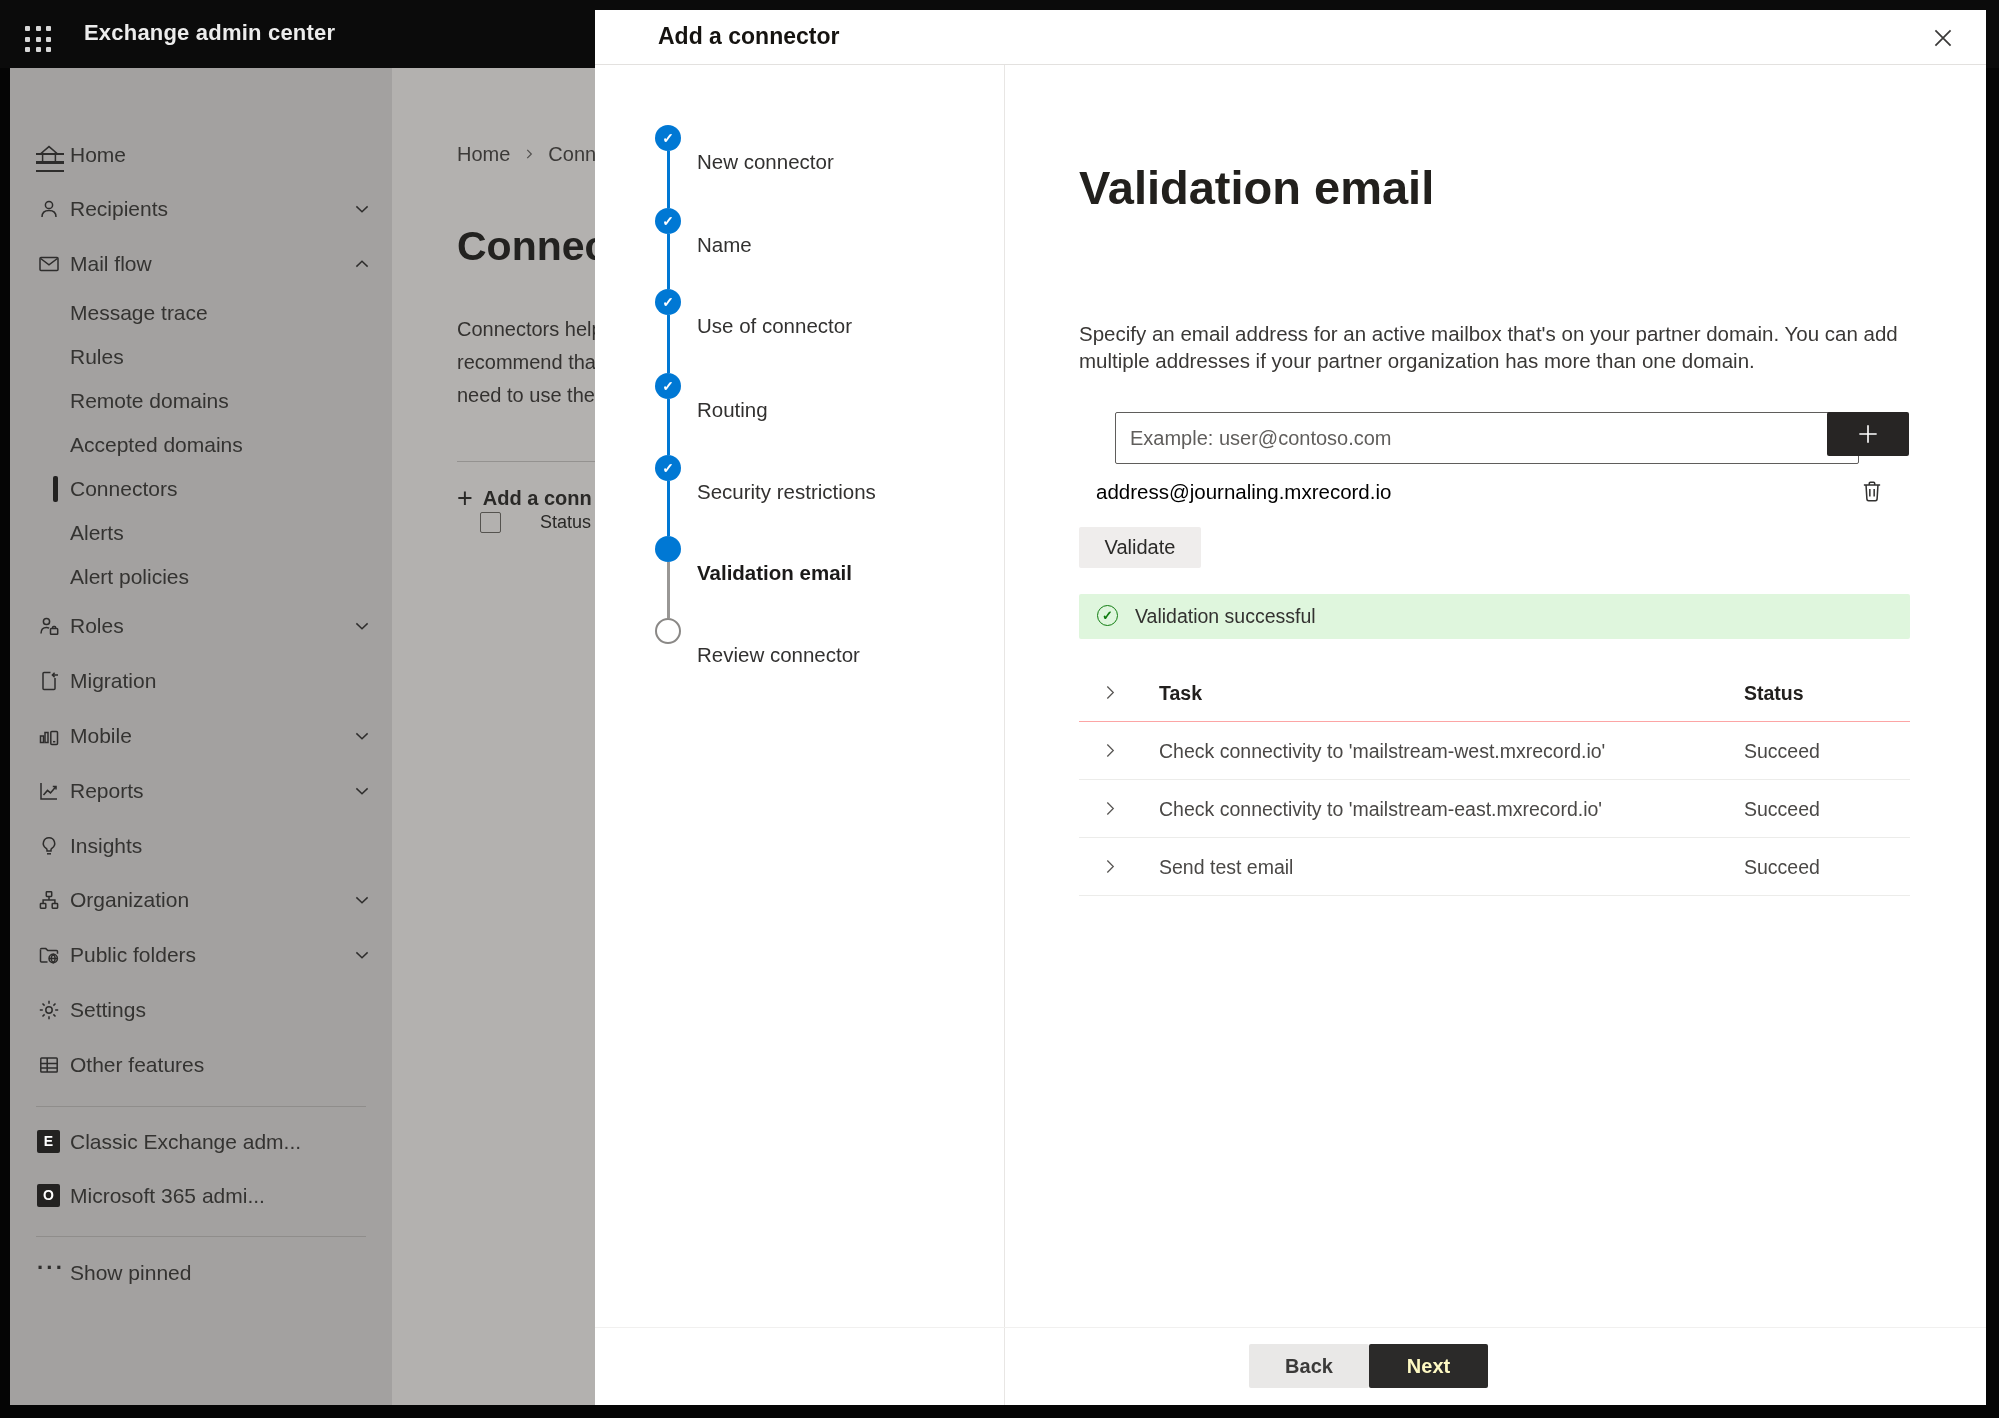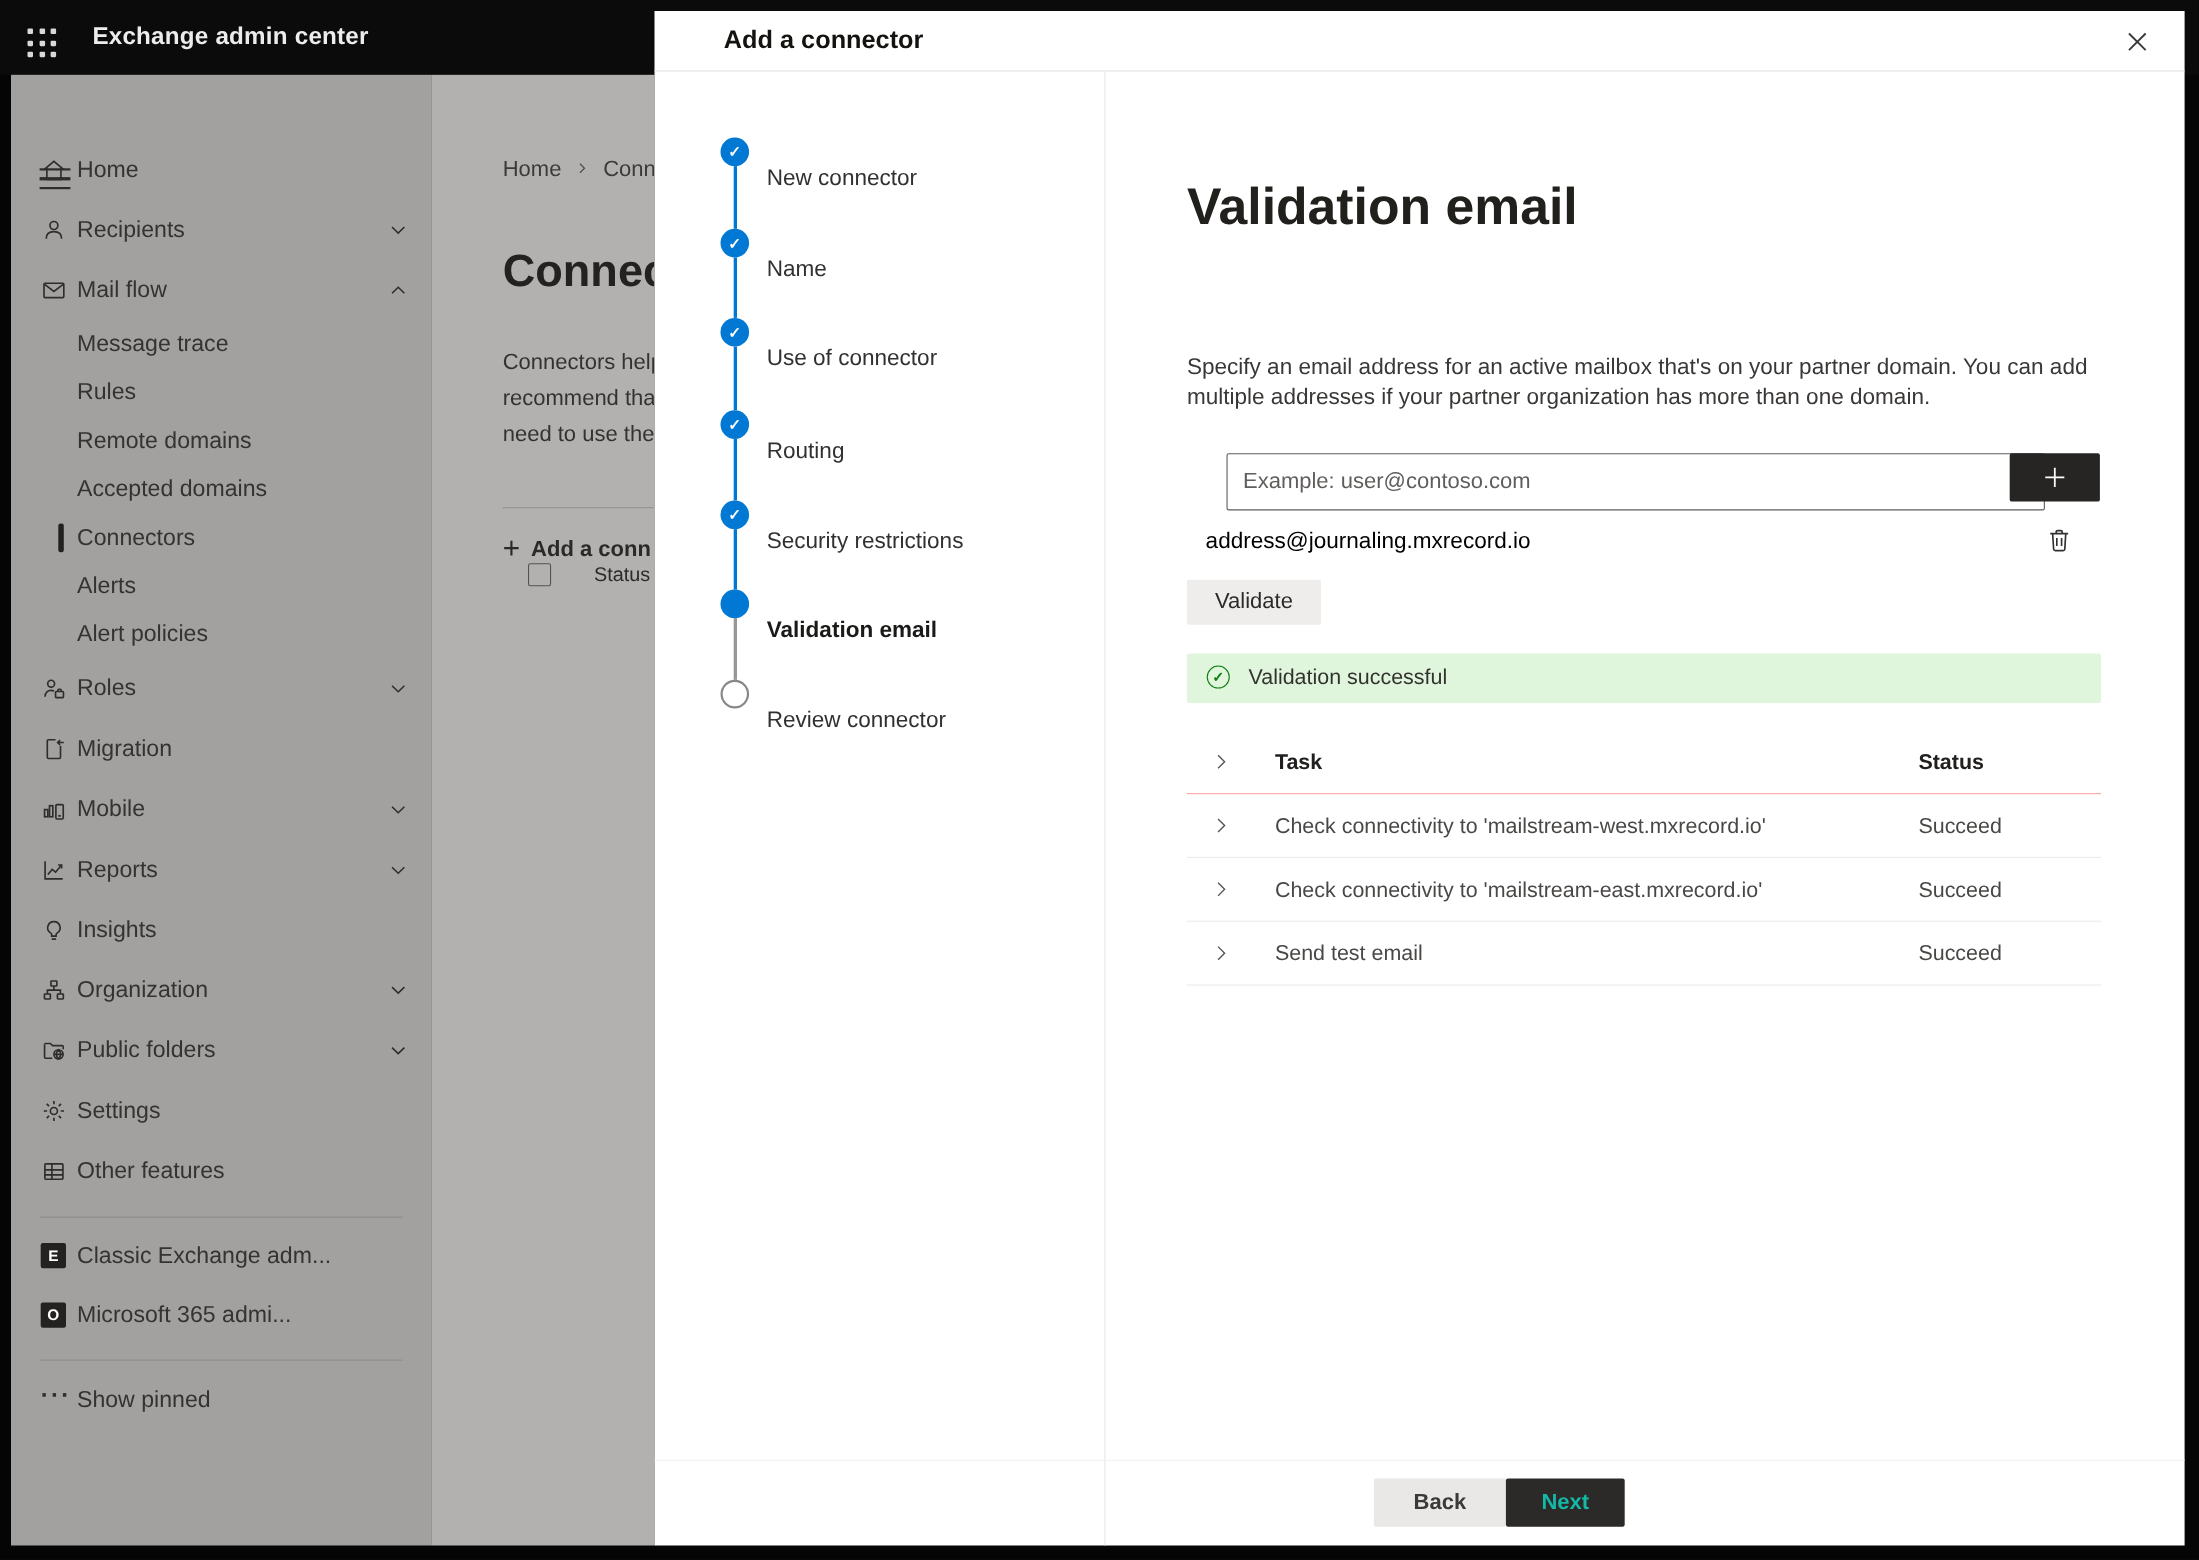--- a/index.html
+++ b/index.html
@@ -65,21 +65,21 @@
   .success-text { position:absolute; left:56px; top:0; line-height:45px; font-size:19.5px; color:#333230; }
   .vtable { position:absolute; left:484px; top:654px; width:831px; }
   .vrow { position:relative; width:100%; height:58px; border-bottom:1px solid #ececea; }
   .vrow.header { border-bottom:1px solid #fca5a5; }
   .vrow .rchev { position:absolute; left:22px; top:19px; width:19px; height:19px; color:#575553; cursor:pointer; }
   .vrow .rtask { position:absolute; left:80px; top:0; line-height:58px; font-size:19.5px; color:#4a4846; white-space:nowrap; }
   .vrow .rstatus { position:absolute; left:665px; top:0; line-height:58px; font-size:19.5px; color:#4a4846; }
   .vrow.header .rtask, .vrow.header .rstatus { font-weight:700; color:#22201e; font-size:19.5px; }
   .footer-div { position:absolute; left:0; top:1317px; width:100%; height:1px; background:#f1f0ef; }
   .back-btn { position:absolute; left:654px; top:1334px; width:120px; height:44px; background:#e9e8e7; border-radius:2px; text-align:center; line-height:44px; font-size:20px; font-weight:700; color:#3b3a39; cursor:pointer; }
-  .next-btn { position:absolute; left:774px; top:1334px; width:108px; height:44px; background:#2b2a29; border-radius:2px; text-align:center; line-height:44px; font-size:20px; font-weight:700; color:#14b8a6; cursor:pointer; }
+  .next-btn { position:absolute; left:774px; top:1334px; width:119px; height:44px; background:#2b2a29; border-radius:2px; text-align:center; line-height:44px; font-size:20px; font-weight:700; color:#fef9c3; cursor:pointer; }
   svg { display:block; }
 </style>
 </head>
 <body>
 
 <div id="app">
 
   <div class="topbar">
     <div class="waffle">
       <i></i>

